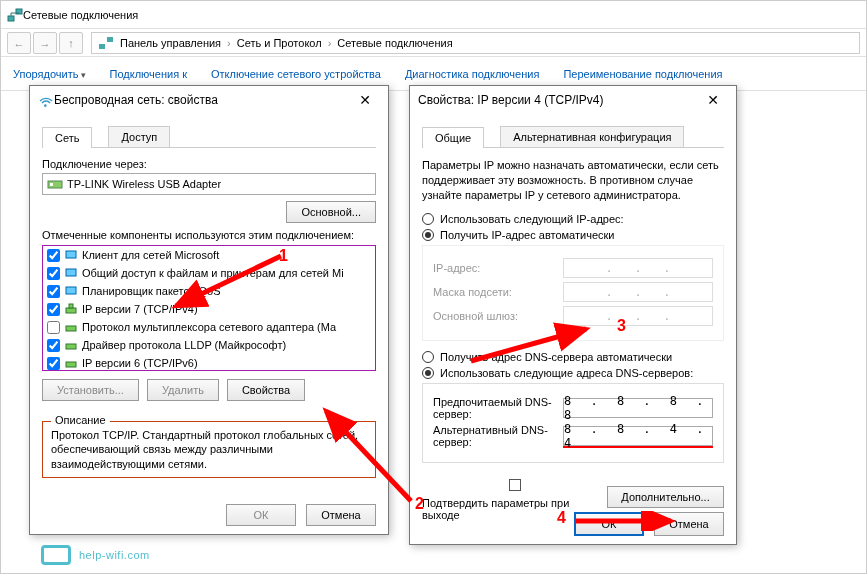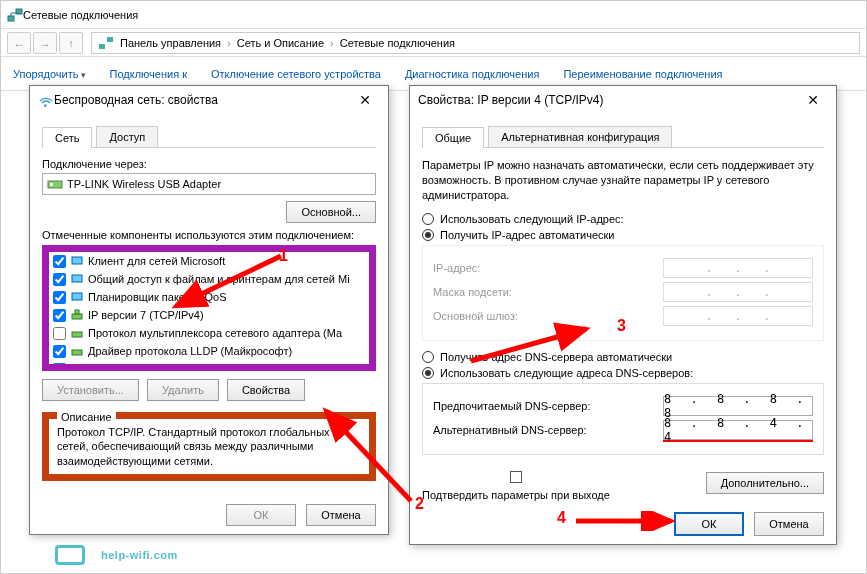--- a/index.html
+++ b/index.html
@@ -17,55 +17,55 @@
 .toolbar a { color: #0059b3; cursor: pointer; text-align: center; }
 .toolbar .drop::after { content: " ▾"; color: #555; font-size: 9px; }
 
 
 .dialog { position: absolute; background: #fff; border: 1px solid #777; box-shadow: 2px 2px 8px rgba(0,0,0,0.25); }
 .dlg-title { height: 28px; display: flex; align-items: center; padding: 0 8px; background: #fff; }
 .dlg-title .t { flex: 1; font-size: 12px; }
 .dlg-close { width: 30px; height: 20px; display: flex; align-items: center; justify-content: center; font-size: 14px; cursor: pointer; }
 .dlg-body { padding: 8px 12px; }
 .tabs { display: flex; border-bottom: 1px solid #ccc; margin: 4px 0 10px 0; }
-.tab { padding: 4px 12px; border: 1px solid #ccc; border-bottom: none; background: #fff; position: relative; top: 1px; margin-right: 4px; }
+.tab { padding: 4px 12px; border: 1px solid #ccc; border-bottom: none; background: #fff; position: relative; top: 1px; margin-right: 16px; }
 .tab.inactive { background: #f3f3f3; top: 0; }
 
 
 .dlg1 { left: 28px; top: 84px; width: 360px; height: 450px; }
 .fieldbox { border: 1px solid #aaa; height: 22px; display: flex; align-items: center; padding: 0 4px; gap: 4px; margin-top: 3px; }
 .btn { border: 1px solid #999; background: linear-gradient(#fafafa,#e8e8e8); padding: 4px 14px; cursor: pointer; display: inline-flex; align-items: center; justify-content: center; min-width: 70px; }
 .btn.disabled { color: #888; }
-.complist { border: 7px solid #a21caf; height: 126px; overflow: hidden; margin-top: 4px; position: relative; }
+.complist { border: 1px solid #a21caf; height: 126px; overflow: hidden; margin-top: 4px; position: relative; }
 .complist .row { display: flex; align-items: center; height: 18px; padding: 0 4px; gap: 4px; white-space: nowrap; }
 .complist .row input { margin: 0; }
 .compicon { width: 14px; height: 14px; display: inline-block; }
-.grp { border: 7px solid #c2410c; padding: 6px 8px; margin-top: 11px; position: relative; }
+.grp { border: 1px solid #c2410c; padding: 6px 8px; margin-top: 20px; position: relative; }
 .grp > .legend { position: absolute; top: -8px; left: 8px; background: #fff; padding: 0 4px; }
 .dlg-foot { position: absolute; bottom: 8px; right: 12px; display: flex; gap: 10px; }
 
 
-.dlg2 { left: 408px; top: 84px; width: 428px; height: 460px; }
+.dlg2 { left: 408px; top: 84px; width: 328px; height: 460px; }
 .radio-row { display: flex; align-items: center; gap: 6px; margin: 4px 0; }
 .radio { width: 12px; height: 12px; border: 1px solid #333; border-radius: 50%; display: inline-flex; align-items: center; justify-content: center; }
 .radio.sel::after { content: ""; width: 6px; height: 6px; background: #333; border-radius: 50%; }
 .ipgroup { border: 1px solid #ddd; padding: 8px 10px 10px 10px; margin: 4px 0 10px 0; }
 .iprow { display: flex; align-items: center; margin: 4px 0; gap: 8px; }
 .iprow label { flex: 1; }
 .iprow.disabled { color: #999; gap: 12px; }
 .ipinput { width: 150px; height: 20px; border: 1px solid #aaa; display: flex; align-items: center; justify-content: center; letter-spacing: 6px; font-family: monospace; font-size: 12px; }
 .ipinput.disabled { border-color: #ddd; color: #bbb; letter-spacing: 0; }
 .checkbox { display: flex; align-items: center; gap: 6px; margin-top: 6px; flex-direction: column; }
 .cb { width: 12px; height: 12px; border: 1px solid #555; }
 .underline-red { box-shadow: 0 2px 0 0 red; }
 
 
 .ann { position: absolute; font-weight: bold; font-size: 16px; color: red; pointer-events: none; }
 svg.arrow { position: absolute; pointer-events: none; }
-.watermark { position: absolute; left: 40px; bottom: 8px; font-size: 28px; font-weight: 700; color: #3fb7c9; opacity: .9; letter-spacing: .5px; display: flex; align-items: center; gap: 16px; margin-left: 14px; }
+.watermark { position: absolute; left: 40px; bottom: 8px; font-size: 28px; font-weight: 400; color: #3fb7c9; opacity: .9; letter-spacing: .5px; display: flex; align-items: center; gap: 8px; }
 .watermark .logo { width: 30px; height: 20px; border: 3px solid #3fb7c9; border-radius: 4px; position: relative; }
 .watermark .logo::before, .watermark .logo::after { content: ""; position: absolute; background: #3fb7c9; }
 .ico16 { width:16px; height:16px; display:inline-block; }
 </style>
 </head>
 <body>
 
 <div class="explorer">
   <div class="exp-titlebar">
     <span class="ico16">
@@ -81,21 +81,21 @@
     <div class="navbtn">←</div>
     <div class="navbtn">→</div>
     <div class="navbtn">↑</div>
     <div class="breadcrumb">
       <span class="ico16"><svg viewBox="0 0 16 16">
             <rect x="1" y="9" width="6" height="5" fill="#4aa"></rect>
             <rect x="9" y="2" width="6" height="5" fill="#4aa"></rect>
           </svg></span>
       <span>Панель управления</span>
         <span class="bc-sep">›</span>
-      <span>Сеть и Описание</span>
+      <span>Сеть и Протокол</span>
         <span class="bc-sep">›</span>
       <span>Сетевые подключения</span>
     </div>
   </div>
   <div class="toolbar">
     <a class="drop">Упорядочить</a>
     <a>Подключения к</a>
     <a>Отключение сетевого устройства</a>
     <a>Диагностика подключения</a>
     <a>Переименование подключения</a>

